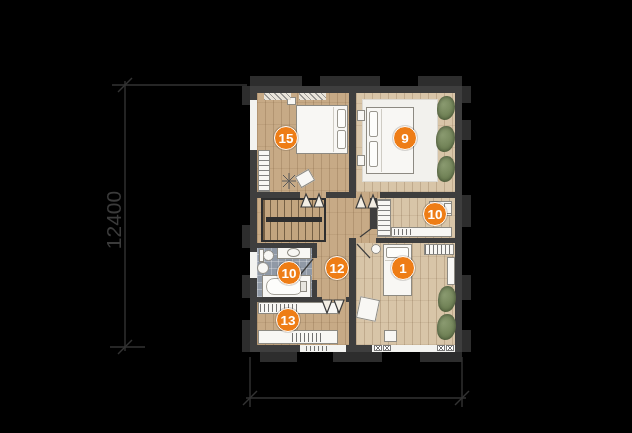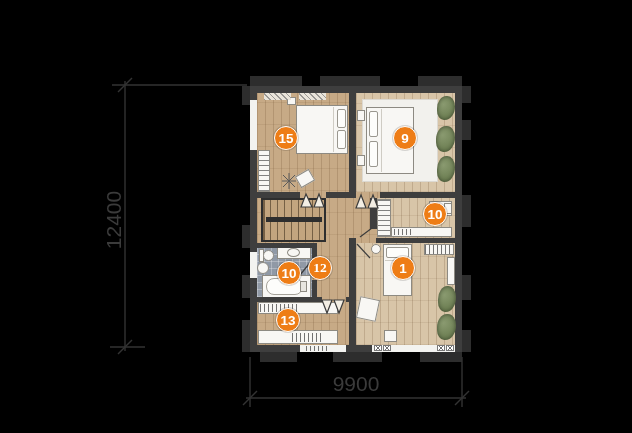--- a/index.html
+++ b/index.html
@@ -178,23 +178,22 @@
     </g>
     <g stroke="#5a5a5a" stroke-width="1">
       <line x1="283" y1="175" x2="295" y2="187"></line>
       <line x1="295" y1="175" x2="283" y2="187"></line>
       <line x1="289" y1="173" x2="289" y2="189"></line>
       <line x1="282" y1="181" x2="296" y2="181"></line>
     </g>
   </svg>
 
   <div class="a dim-label" style="left:74px;top:208px;width:80px;height:24px;transform:rotate(-90deg);">12400</div>
-  <div class="a dim-label" style="left:316px;top:372px;width:80px;height:24px;">9900</div>
 
   <div class="a marker" style="left:393px;top:126px;">9</div>
   <div class="a marker" style="left:392px;top:202px;margin-left:31px;">10</div>
   <div class="a marker" style="left:391px;top:256px;">1</div>
-  <div class="a marker" style="left:308px;top:256px;font-family:Liberation Serif, serif;">12</div>
+  <div class="a marker" style="left:325px;top:256px;">12</div>
   <div class="a marker" style="left:276px;top:308px;">13</div>
   <div class="a marker" style="left:277px;top:261px;">10</div>
   <div class="a marker" style="left:274px;top:126px;">15</div>
 
 </div>
 
 </body></html>

